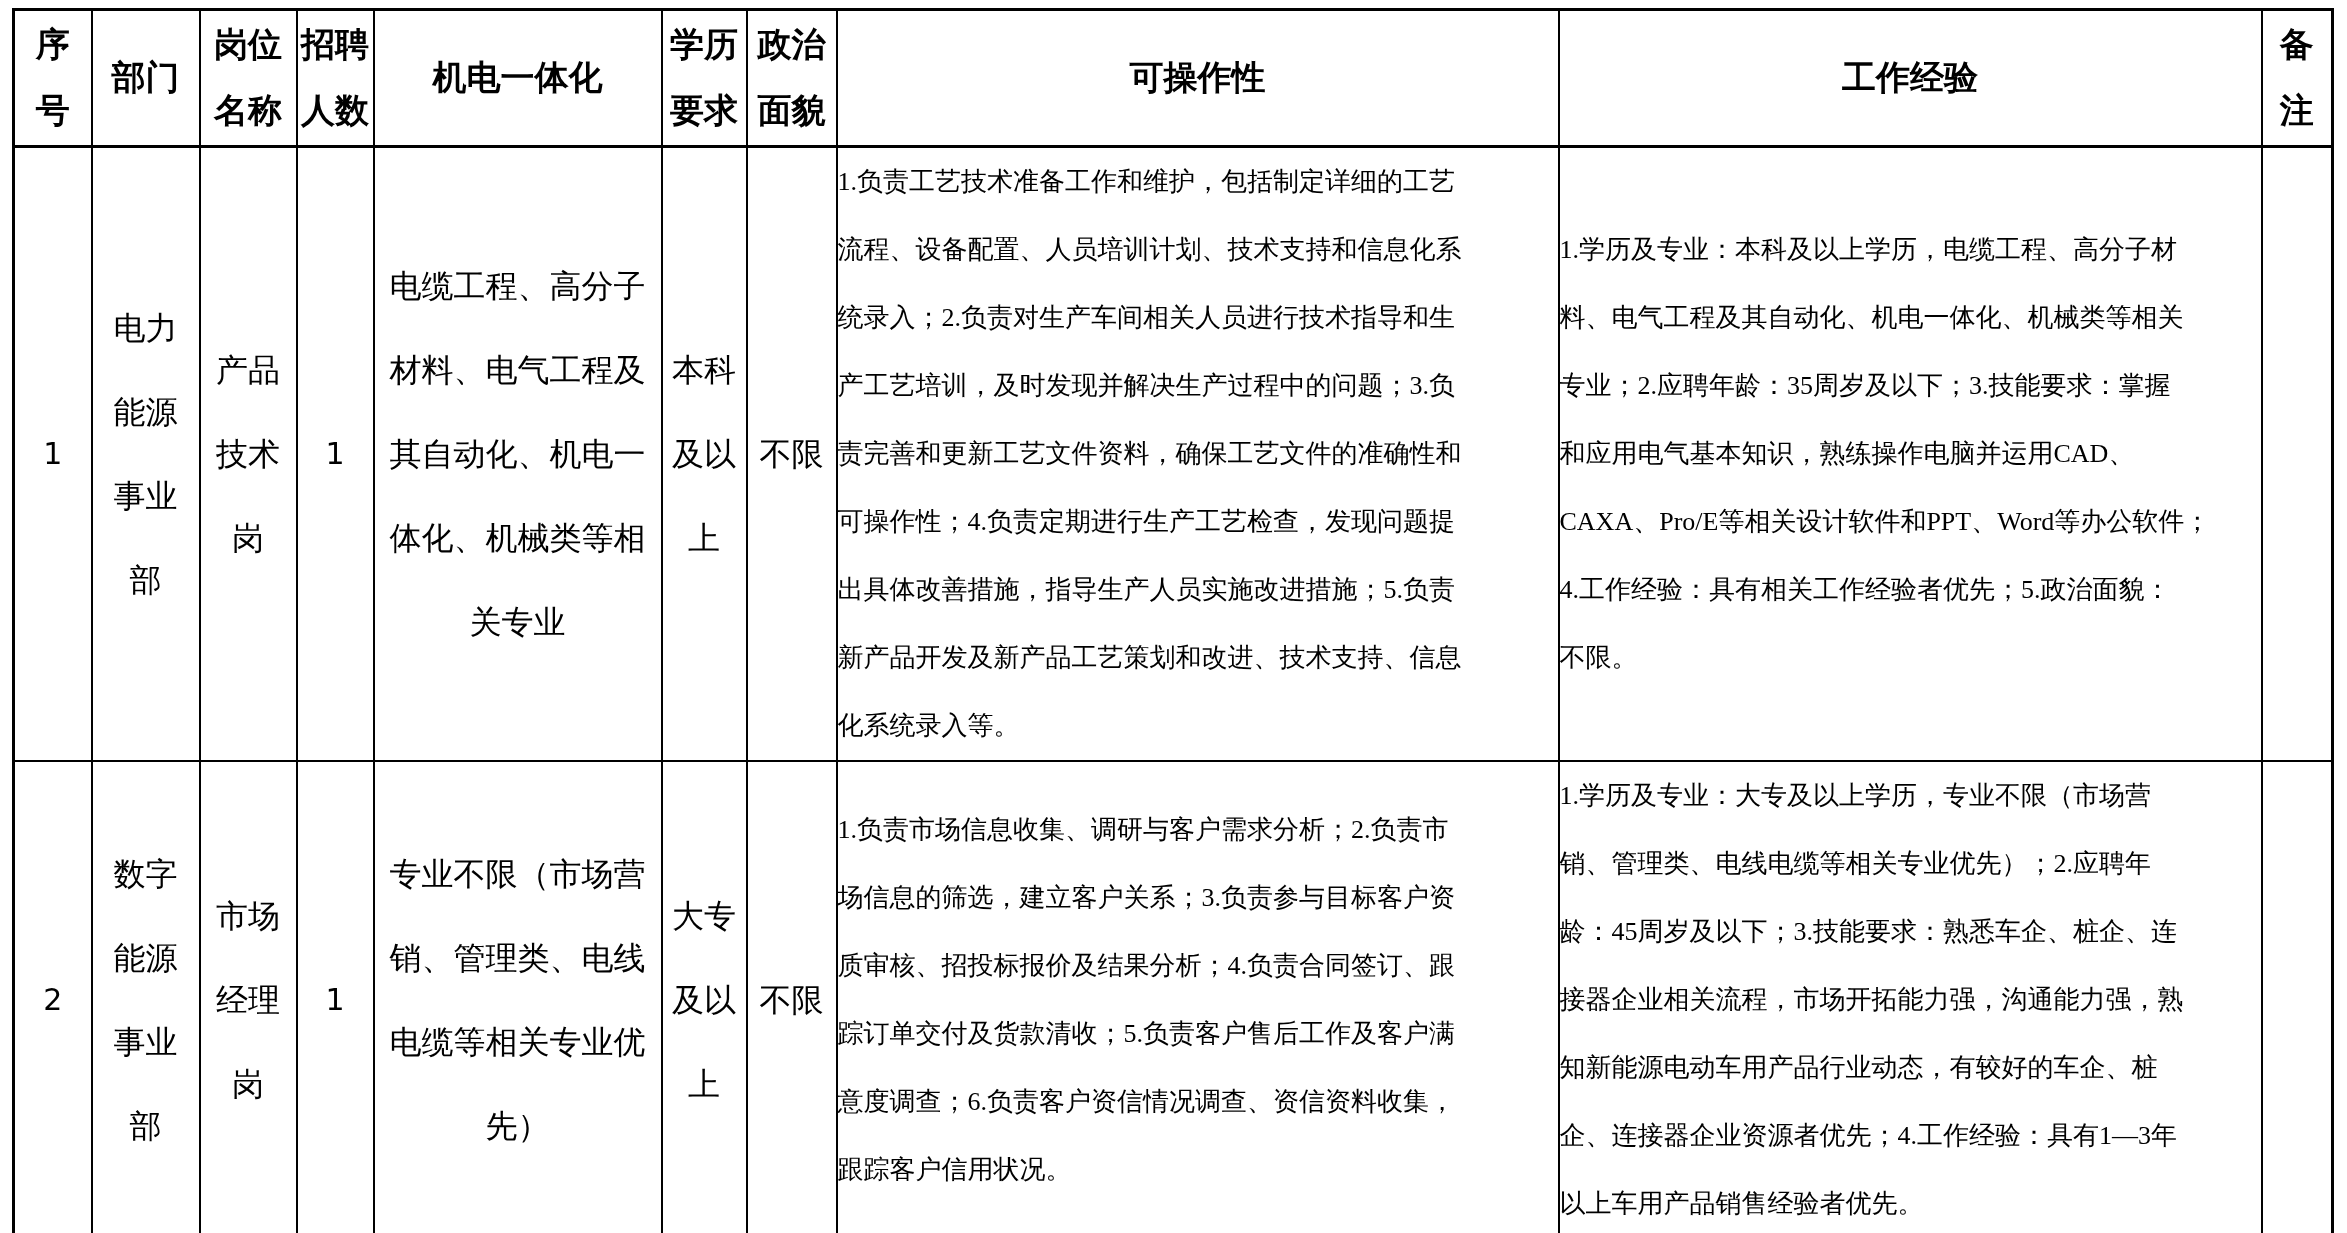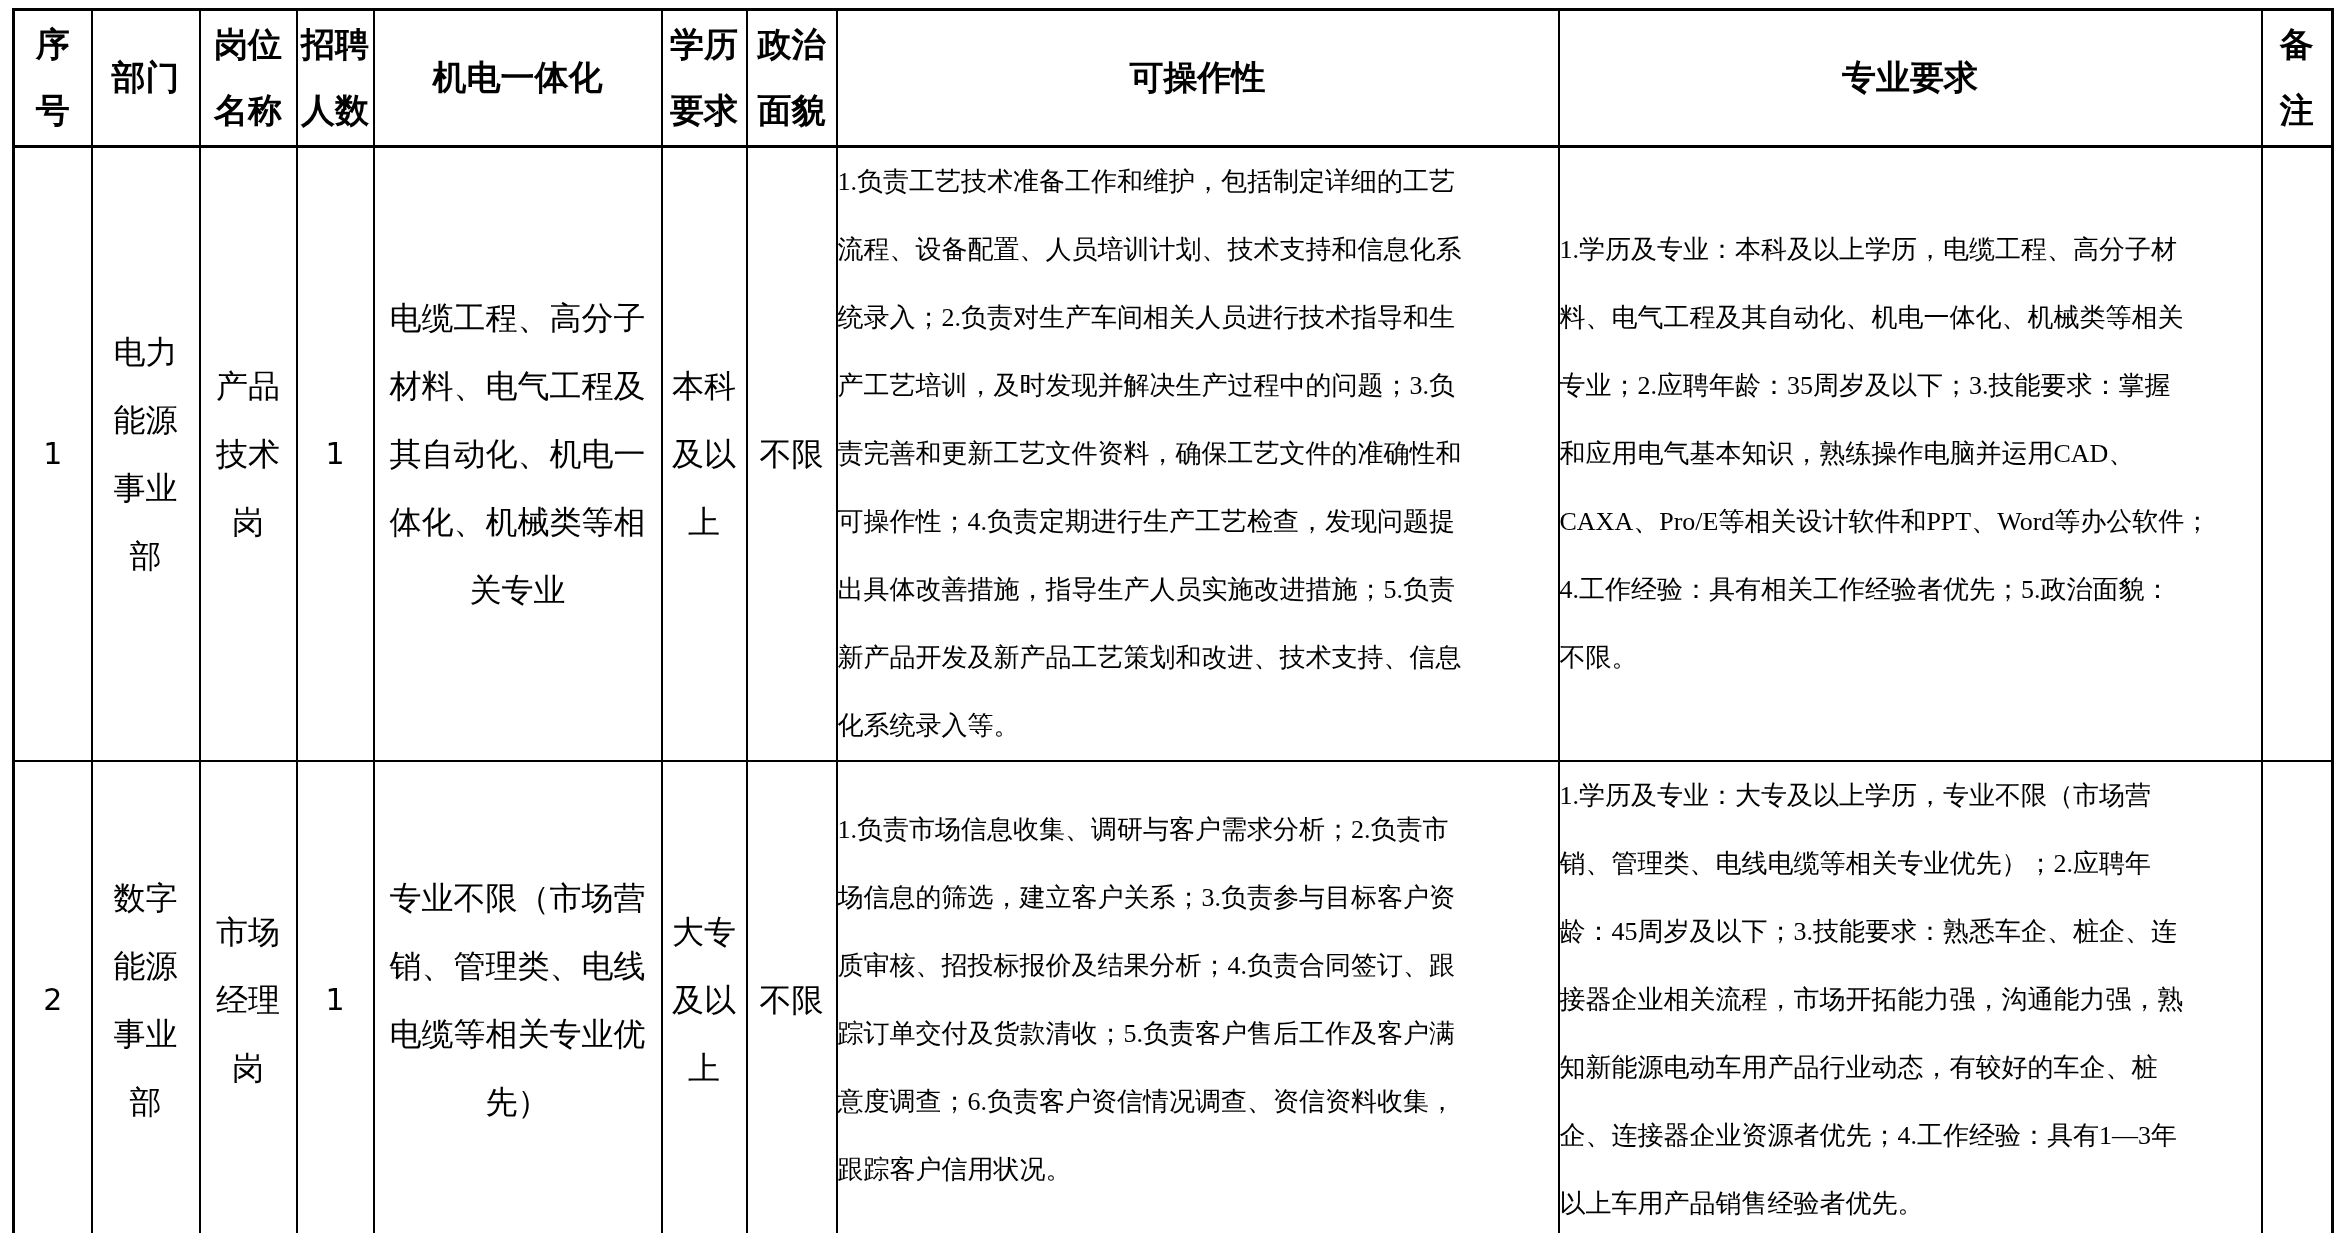--- a/index.html
+++ b/index.html
@@ -40,21 +40,21 @@
 
   .hdr {
     font-weight: bold;
     font-size: 34px;
     line-height: 66px;
     text-align: center;
     white-space: pre-line;
   }
   .cell-center {
     font-size: 32px;
-    line-height: 68px;
+    line-height: 84px;
     text-align: center;
     white-space: pre-line;
   }
   .num {
     font-family: "DejaVu Sans", "Liberation Sans", sans-serif;
     font-size: 30px;
     text-align: center;
   }
   .para {
     font-size: 26px;
@@ -89,21 +89,21 @@
         <th class="hdr">岗位
 名称</th>
         <th class="hdr">招聘
 人数</th>
         <th class="hdr">机电一体化</th>
         <th class="hdr">学历
 要求</th>
         <th class="hdr">政治
 面貌</th>
         <th class="hdr">可操作性</th>
-        <th class="hdr">专业要求</th>
+        <th class="hdr">工作经验</th>
         <th class="hdr">备
 注</th>
       </tr>
     </thead>
     <tbody>
       <tr class="row-1">
         <td class="cell-center num">1</td>
         <td class="cell-center">电力
 能源
 事业

